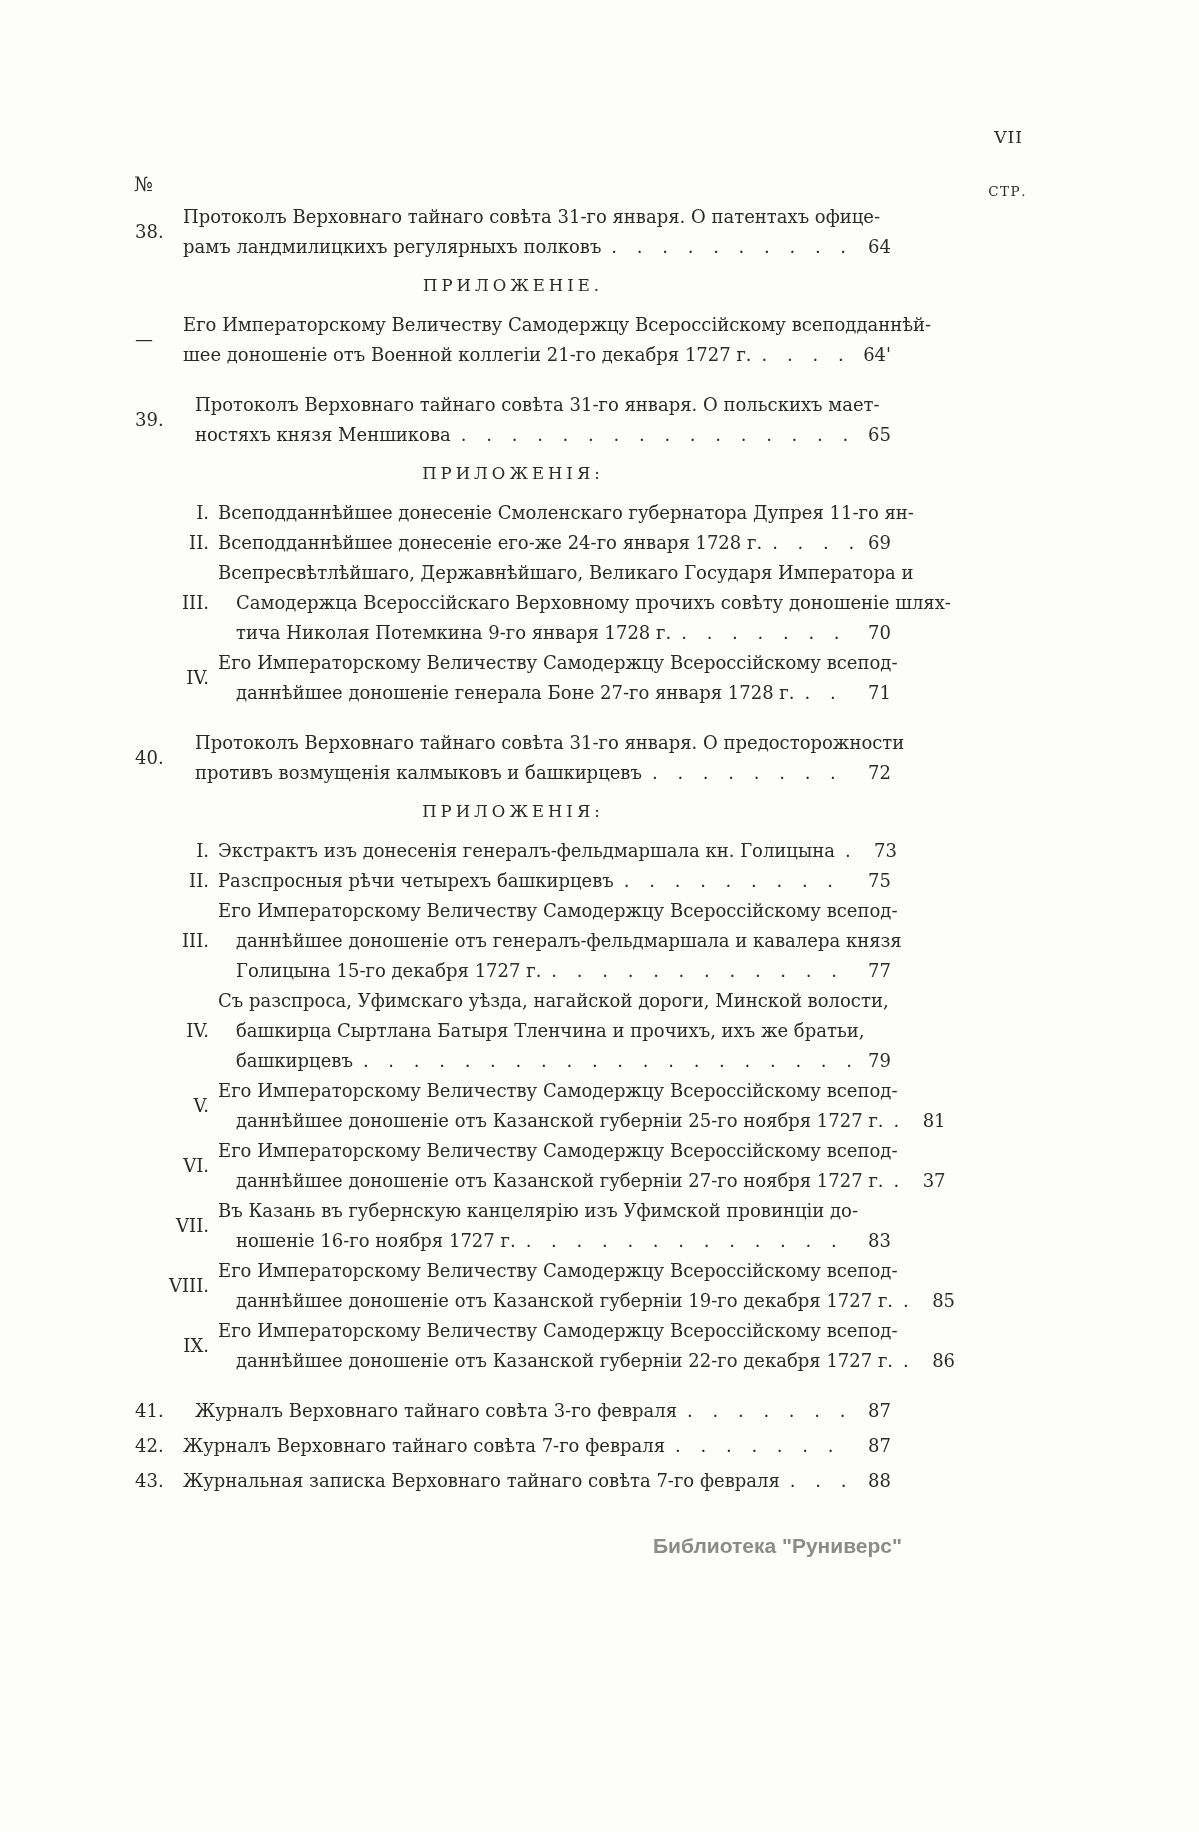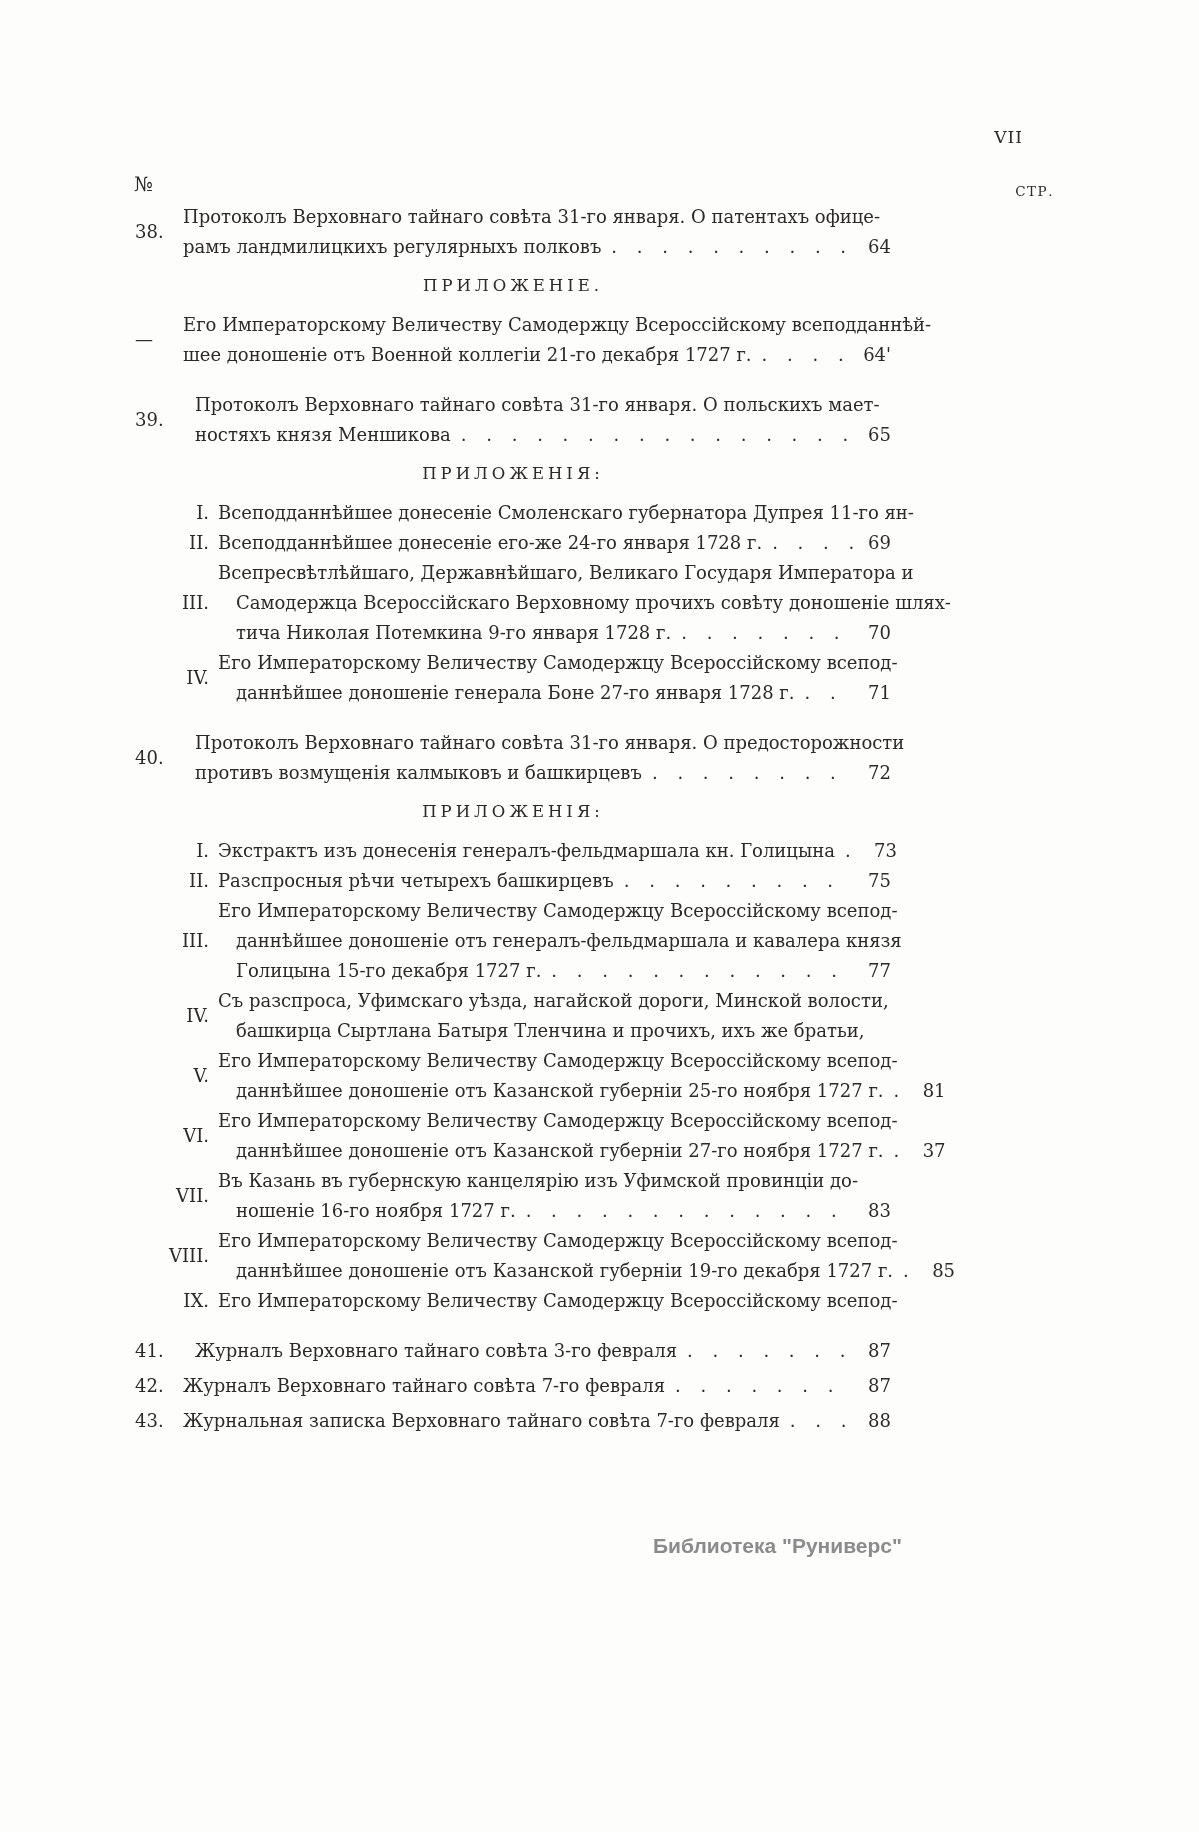--- a/index.html
+++ b/index.html
@@ -22,21 +22,21 @@
   }
   .colhead-num {
     position: absolute;
     top: 172px;
     left: 134px;
     font-size: 20px;
   }
   .colhead-page {
     position: absolute;
     top: 183px;
-    right: 145px;
+    right: 172px;
     font-size: 13.5px;
     letter-spacing: 1.5px;
   }
   .toc {
     position: absolute;
     left: 135px;
     top: 202px;
     width: 756px;
     font-size: 18px;
     line-height: 30px;
@@ -205,20 +205,25 @@
             <span class="leader"></span>
             <span class="pg">77</span>
           </div>
         </div>
       </div>
       <div class="row sub">
         <span class="num">IV.</span>
         <div class="body">
           <div class="line">Съ разспроса, Уфимскаго уѣзда, нагайской дороги, Минской волости,</div>
           <div class="line cont">башкирца Сыртлана Батыря Тленчина и прочихъ, ихъ же братьи,</div>
+          <div class="line cont last">
+            <span class="t">башкирцевъ</span>
+            <span class="leader"></span>
+            <span class="pg">79</span>
+          </div>
         </div>
       </div>
       <div class="row sub">
         <span class="num">V.</span>
         <div class="body">
           <div class="line">Его Императорскому Величеству Самодержцу Всероссійскому всепод-</div>
           <div class="line cont last">
             <span class="t">даннѣйшее доношеніе отъ Казанской губерніи 25-го ноября 1727 г.</span>
             <span class="leader"></span>
             <span class="pg">81</span>
@@ -255,20 +260,25 @@
             <span class="t">даннѣйшее доношеніе отъ Казанской губерніи 19-го декабря 1727 г.</span>
             <span class="leader"></span>
             <span class="pg">85</span>
           </div>
         </div>
       </div>
       <div class="row sub">
         <span class="num">IX.</span>
         <div class="body">
           <div class="line">Его Императорскому Величеству Самодержцу Всероссійскому всепод-</div>
+          <div class="line cont last">
+            <span class="t">даннѣйшее доношеніе отъ Казанской губерніи 22-го декабря 1727 г.</span>
+            <span class="leader"></span>
+            <span class="pg">86</span>
+          </div>
         </div>
       </div>
       <div class="row entry mt">
         <span class="num">41.</span>
         <div class="body">
           <div class="line last">
             <span class="t">Журналъ Верховнаго тайнаго совѣта 3-го февраля</span>
             <span class="leader"></span>
             <span class="pg">87</span>
           </div>

